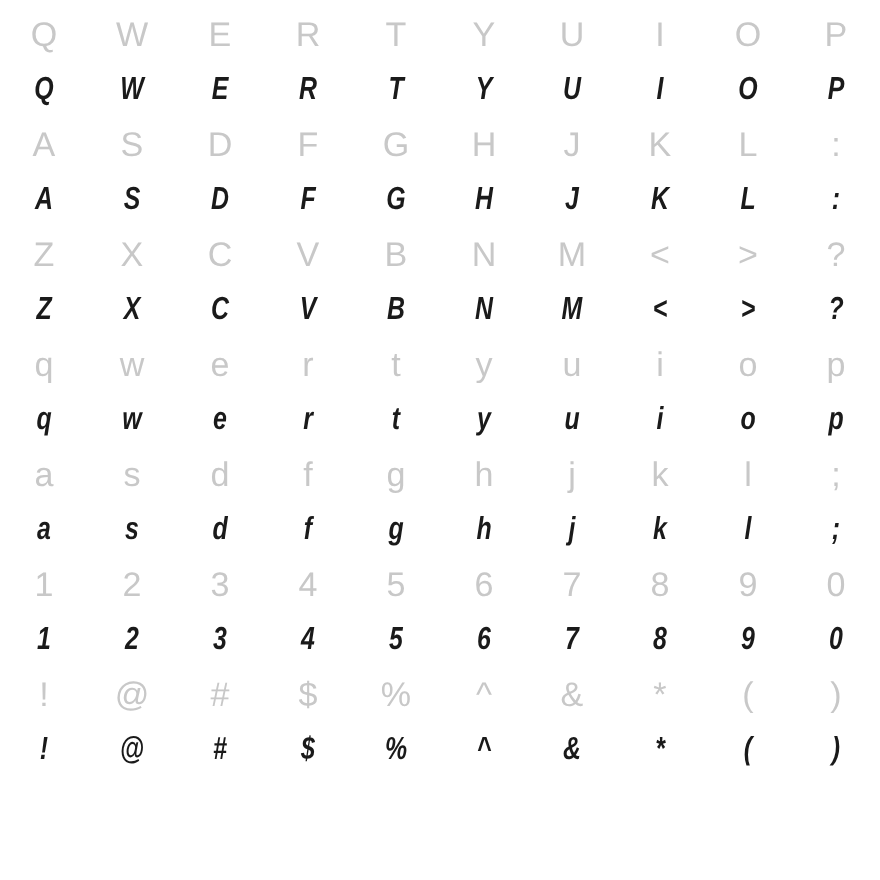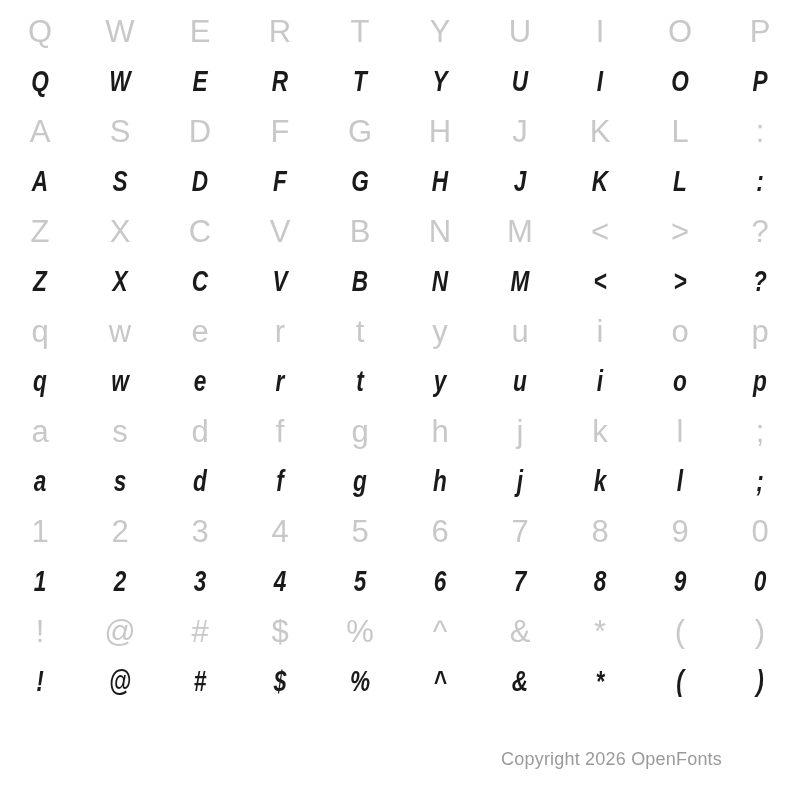--- a/index.html
+++ b/index.html
@@ -241,14 +241,13 @@
         <div class="cell">#</div>
         <div class="cell">$</div>
         <div class="cell">%</div>
         <div class="cell">^</div>
         <div class="cell">&amp;</div>
         <div class="cell">*</div>
         <div class="cell">(</div>
         <div class="cell">)</div>
       </div>
     </div>
-  <div class="copyright">Copyright 2026 OpenFonts</div>
 </div>
 
 </body></html>

